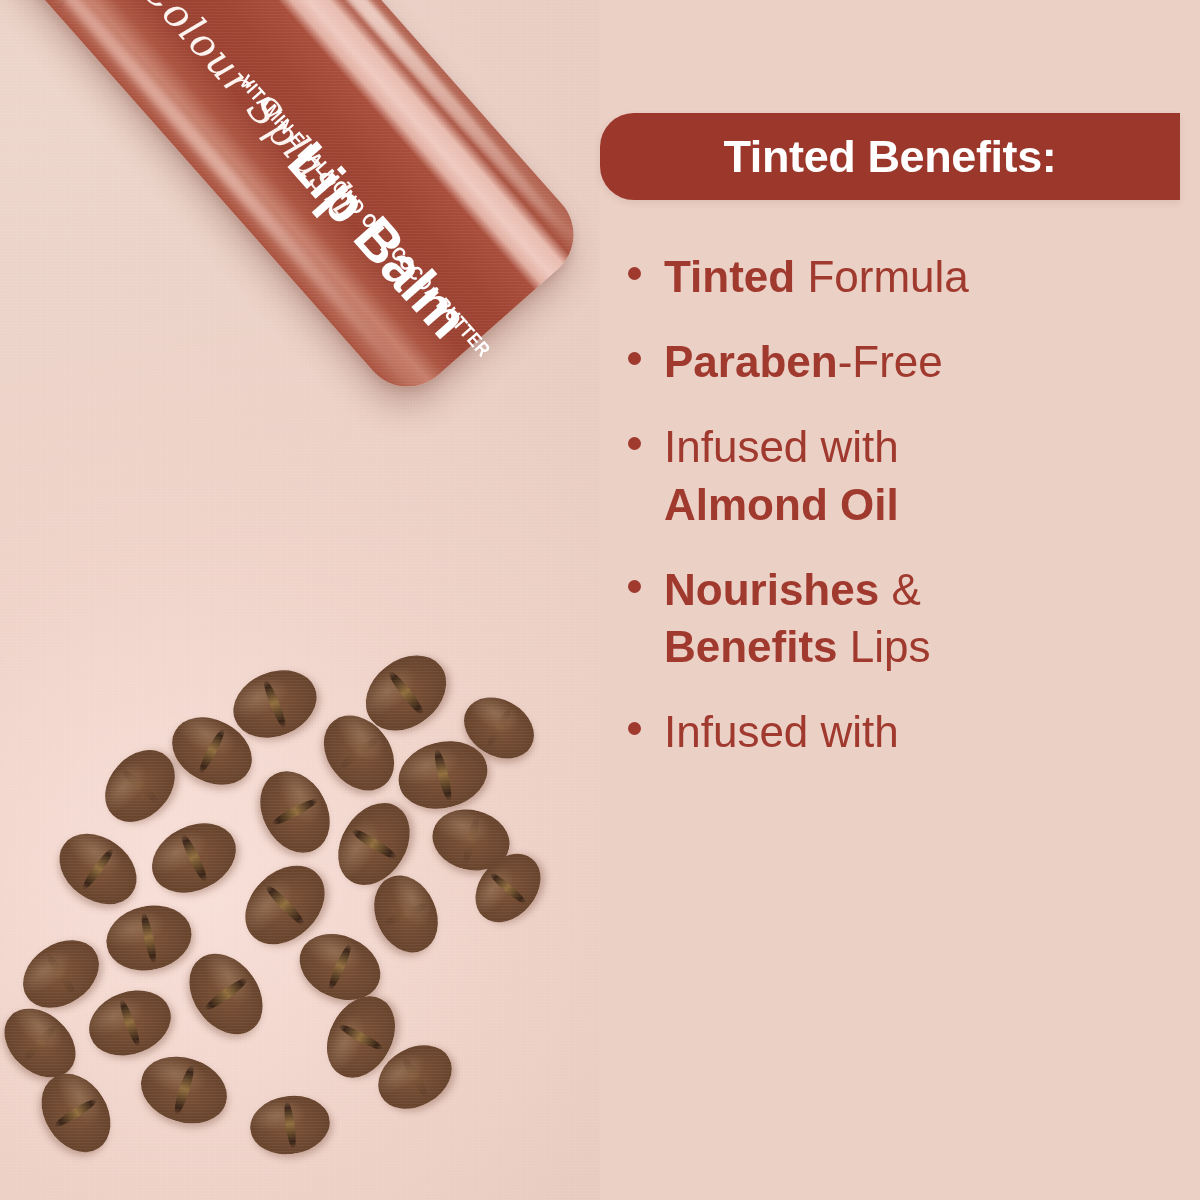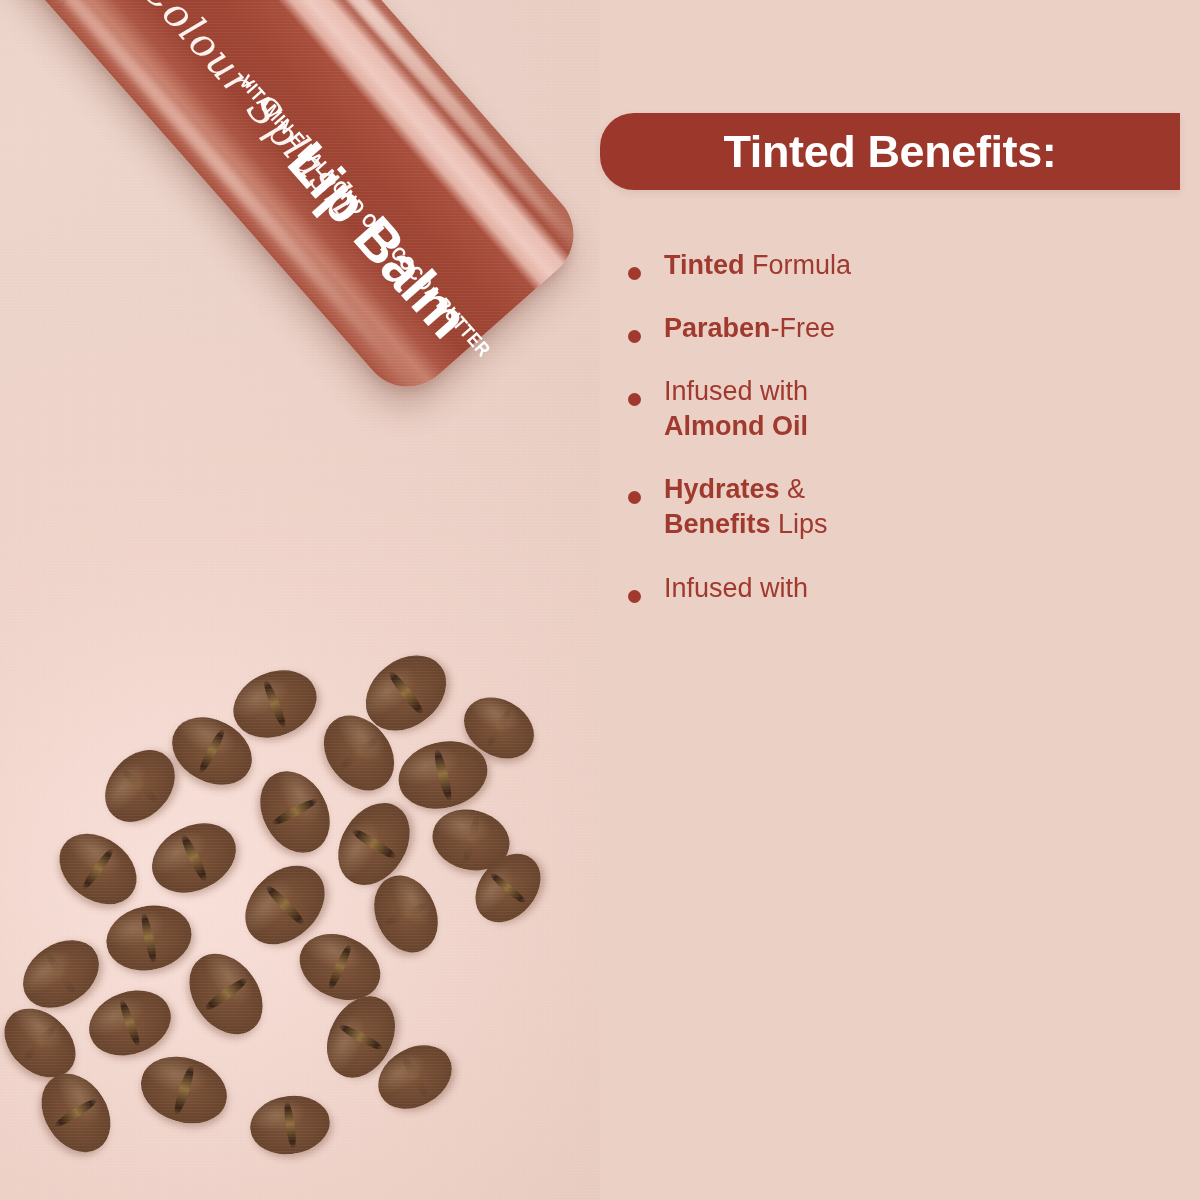--- a/index.html
+++ b/index.html
@@ -162,21 +162,21 @@
     background: linear-gradient(180deg, rgba(56,34,22,.0) 0%, rgba(48,29,18,.88) 14%, rgba(150,116,62,.78) 48%, rgba(48,29,18,.88) 86%, rgba(56,34,22,0) 100%);
   }
   .bean.plain::after { opacity: .18; }
 
   
   .banner {
     position: absolute;
     left: 600px;
     top: 113px;
     width: 580px;
-    height: 77px;
+    height: 87px;
     background: #9c372c;
     border-radius: 34px 0 0 34px;
     display: flex;
     align-items: center;
     justify-content: center;
     box-shadow: 0 3px 7px rgba(120,70,55,.12);
   }
   .banner-title {
     color: #ffffff;
     font-size: 45px;
@@ -199,21 +199,21 @@
     flex: 0 0 auto;
     width: 13px;
     height: 13px;
     border-radius: 50%;
     background: #a0392e;
     margin-top: 19px;
     margin-right: 23px;
   }
   .benefit-text {
     color: #a0392e;
-    font-size: 27px;
+    font-size: 44px;
     line-height: 1.30;
     font-weight: 400;
   }
   .benefit-text b {
     font-weight: 700;
   }
 </style>
 </head>
 <body>
 
@@ -284,21 +284,21 @@
 
 
 
     <div class="benefit">
       <span class="benefit-dot"></span>
       <span class="benefit-text"><span>Infused with </span><br><b>Almond Oil</b></span>
     </div>
 
     <div class="benefit">
       <span class="benefit-dot"></span>
-      <span class="benefit-text"><b>Hydrates</b><span> &amp; </span><br><b>Benefits</b><span> Lips</span></span>
+      <span class="benefit-text"><b>Nourishes</b><span> &amp; </span><br><b>Benefits</b><span> Lips</span></span>
     </div>
 
     <div class="benefit">
       <span class="benefit-dot"></span>
       <span class="benefit-text"><span>Infused with </span><br></span>
     </div>
 
   </div>
 
 </div>

